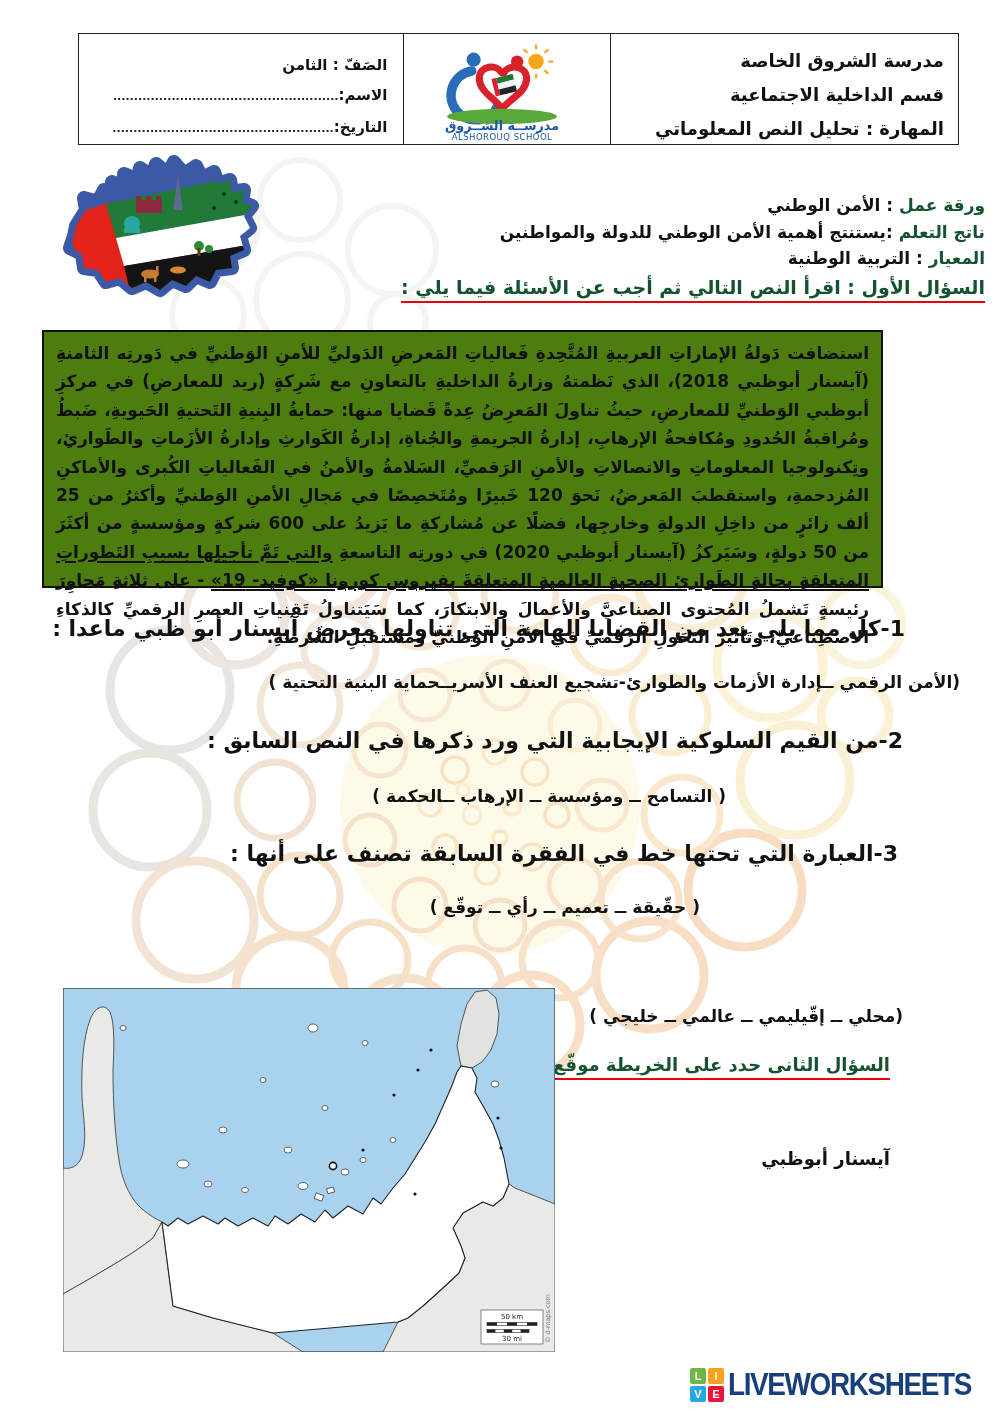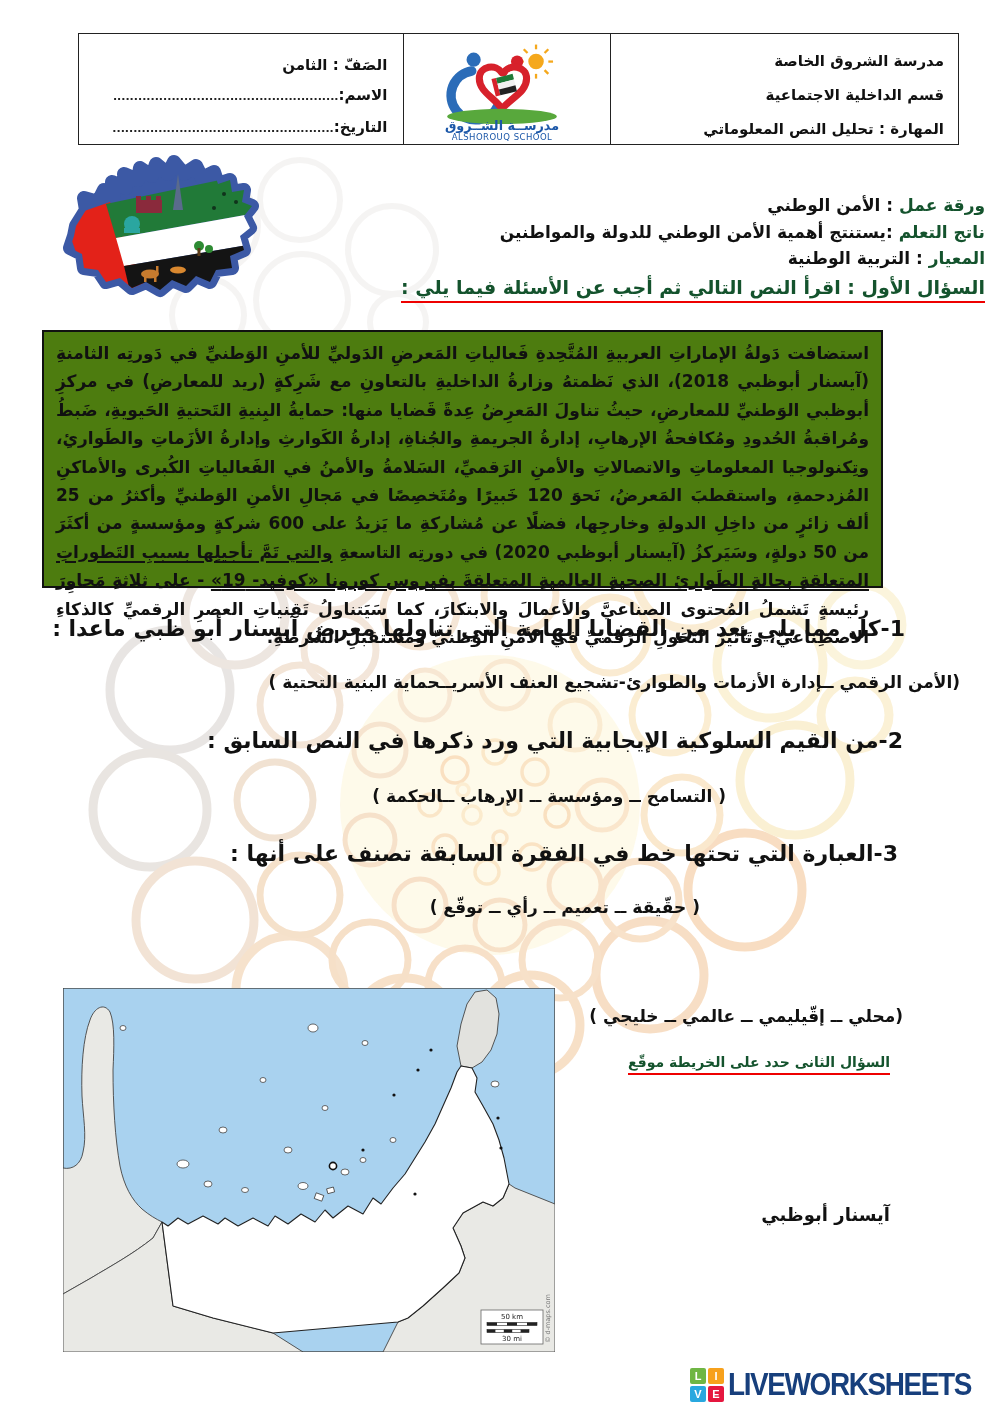--- a/index.html
+++ b/index.html
@@ -7,35 +7,35 @@
         font-family:"DejaVu Sans",sans-serif;}
   .abs{position:absolute;}
   .ar{direction:rtl;font-weight:bold;color:#111;}
   .red{color:#14532d;}
   .under-red{border-bottom:2.5px solid #ee0000;padding-bottom:3px;}
   
   #hdr{left:78px;top:33px;width:879px;height:110px;border:1.6px solid #222;display:flex;
        flex-direction:row-reverse;background:#fff;z-index:3;}
   #hdr .cell{height:100%;box-sizing:border-box;}
   #hdr .c-right{width:352px;border-left:1.6px solid #222;text-align:right;padding:10px 14px 0 0;
-                font-size:15px;line-height:34px;margin-left:10px;}
+                font-size:18px;line-height:34px;margin-left:10px;}
   #hdr .c-mid{width:199px;border-left:1.6px solid #222;display:flex;align-items:center;justify-content:center;}
   #hdr .c-left{width:328px;text-align:right;padding:16px 16px 0 8px;font-size:15px;line-height:30px;}
   .dotline{font-size:11px;letter-spacing:1px;color:#222;}
   
   #passage{left:42px;top:330px;width:841px;height:258px;border:2px solid #111;background:#4d7c0f;
            box-sizing:border-box;padding:7px 12px;z-index:2;}
   #passage .txt{direction:rtl;text-align:justify;font-weight:bold;font-size:17px;line-height:28.4px;color:#111;}
   #passage .u{text-decoration:underline;text-decoration-thickness:1.5px;text-underline-offset:3px;}
   .qline{font-size:22px;white-space:nowrap;z-index:2;}
   .optline{font-size:17px;white-space:nowrap;z-index:2;}
   #intro{right:15px;top:192px;text-align:right;z-index:2;}
   #intro .l{font-size:17px;line-height:26.5px;white-space:nowrap;}
   #intro .h{font-size:19px;margin-top:4px;display:inline-block;}
-  #sec2{font-size:14px;white-space:nowrap;z-index:2;}
+  #sec2{font-size:18px;white-space:nowrap;z-index:2;}
   #ansLabel{font-size:18px;white-space:nowrap;z-index:2;}
   
   #lw{left:690px;top:1364px;width:300px;height:42px;z-index:3;display:flex;align-items:center;}
   #lw .grid{display:grid;grid-template-columns:16px 16px;grid-template-rows:16px 16px;gap:2px;margin-right:4px;}
   #lw .sq{color:#fff;font-family:"Liberation Sans",sans-serif;font-weight:bold;font-size:11px;
           display:flex;align-items:center;justify-content:center;border-radius:2px;}
   #lw .brand{font-family:"Liberation Sans",sans-serif;font-weight:bold;font-size:31px;color:#173f7c;
              letter-spacing:-1.5px;transform:scaleX(0.9);transform-origin:left center;white-space:nowrap;}
   svg{display:block;}
 </style>
@@ -209,21 +209,21 @@
   <div class="abs ar optline" style="right:274px;top:786px;">( التسامح ــ ومؤسسة  ــ الإرهاب ــالحكمة  )</div>
 
   <div class="abs ar qline" style="right:102px;top:841px;">3-العبارة التي تحتها خط في الفقرة السابقة تصنف على أنها :</div>
   <div class="abs ar optline" style="right:300px;top:897px;">( حقّيقة ــ تعميم ــ رأي ــ توقّع )</div>
 
   <div class="abs ar optline" style="right:97px;top:1006px;">(محلي ــ إقّيليمي ــ عالمي ــ خليجي )</div>
 
   <div id="sec2" class="abs ar" style="right:110px;top:1054px;">
     <span class="red under-red">السؤال الثانى حدد على الخريطة موقّع</span>
   </div>
-  <div id="ansLabel" class="abs ar" style="right:110px;top:1204px;">آيسنار أبوظبي</div>
+  <div id="ansLabel" class="abs ar" style="right:110px;top:1148px;">آيسنار أبوظبي</div>
 
   <svg class="abs" style="left:63px;top:988px;z-index:2;" width="492" height="364" viewBox="0 0 492 364">
     <rect x="0" y="0" width="492" height="364" fill="#a9d2ef" stroke="#444" stroke-width="1.4"></rect>
 
     <path d="M0,180 C10,182 18,176 20,164 C24,148 20,128 19,108 C18,80 20,50 27,32 C31,20 41,14 47,24 C52,36 51,60 50,82 C50,116 52,150 57,178 C61,198 69,212 79,221 C86,227 93,231 99,234 L90,250 C70,266 48,278 28,290 L0,306 Z" fill="#e9e9e5" stroke="#444" stroke-width="0.9"></path>
     <path d="M0,306 L28,290 C48,278 70,266 90,250 L99,234 L110,318 L150,330 L210,345 L240,364 L0,364 Z" fill="#e9e9e5" stroke="#444" stroke-width="0.9"></path>
 
     <path d="M452,200 L492,216 L492,364 L320,364 L335,334 L345,330 L360,318 L380,300 L396,285 L402,270 L398,258 L390,240 L400,225 L420,214 L430,218 L440,210 L446,196 Z" fill="#e9e9e5" stroke="#444" stroke-width="0.9"></path>
 
     <path d="M398,78 L394,58 L398,36 L404,16 L412,4 L424,2 L433,10 L436,26 L434,46 L428,62 L419,74 L409,80 Z" fill="#e2e2de" stroke="#444" stroke-width="0.9"></path>

